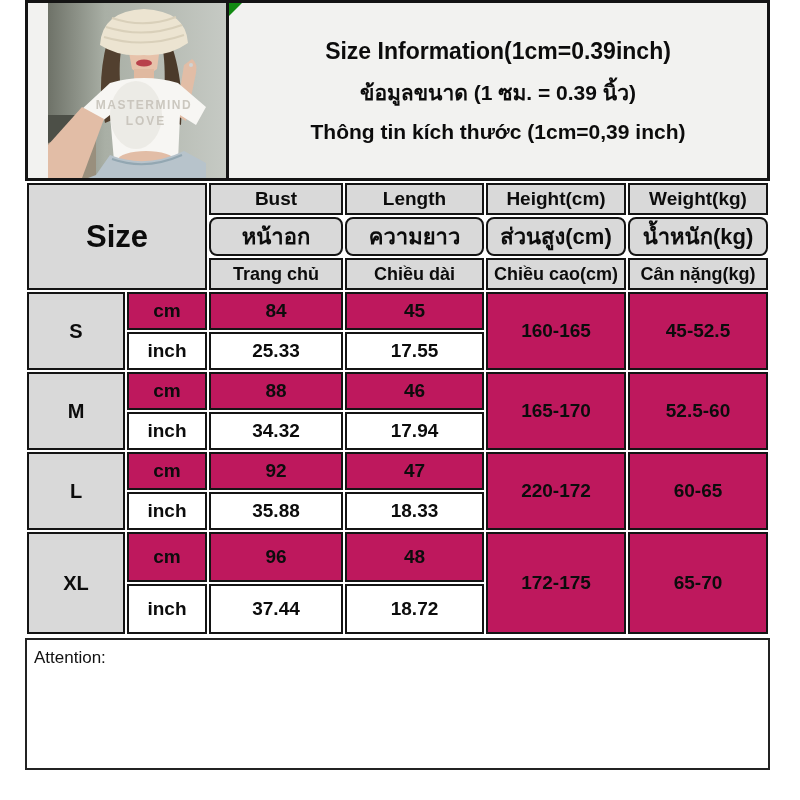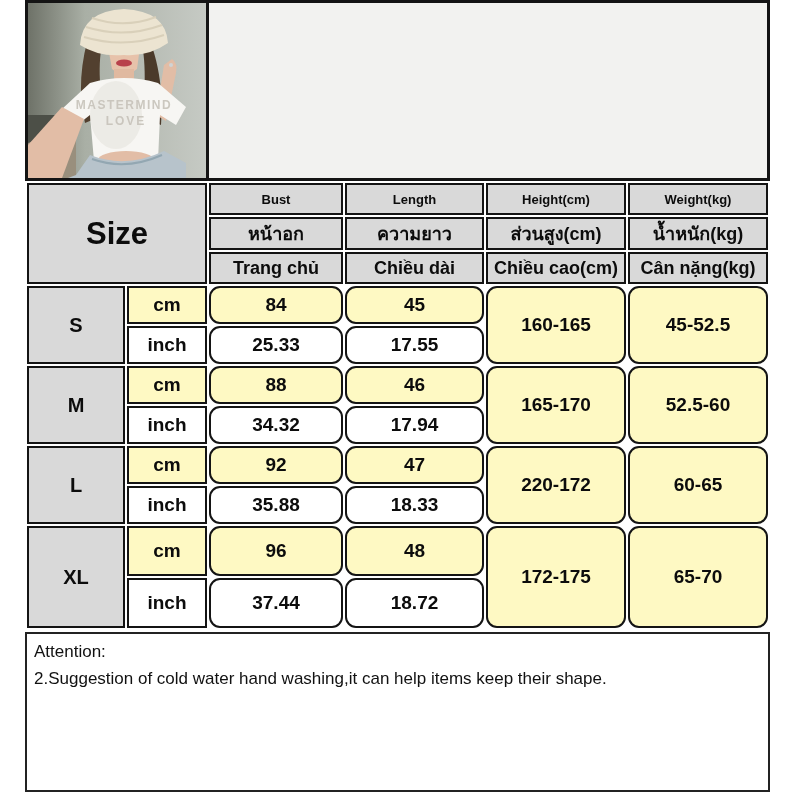--- a/index.html
+++ b/index.html
@@ -3,51 +3,51 @@
 <meta charset="utf-8">
 <style>
   html,body{margin:0;padding:0;background:#ffffff;}
   .canvas{position:relative;width:800px;height:800px;background:#ffffff;overflow:hidden;
           font-family:"Liberation Sans",sans-serif;color:#0c0c0c;}
   .content{position:absolute;left:25px;top:0;width:745px;}
 
   
   .top-section{display:flex;box-sizing:border-box;width:745px;height:181px;
                border:3px solid #141414;background:#f2f2f0;}
-  .photo{width:178px;flex:0 0 178px;border-right:3px solid #141414;position:relative;overflow:hidden;}
+  .photo{width:178px;flex:0 0 178px;border-right:3px solid #141414;position:relative;overflow:hidden;margin-left:20px;}
   .photo svg{display:block;}
   .title-area{flex:1;position:relative;display:flex;flex-direction:column;
               justify-content:center;align-items:center;gap:11px;background:#f2f2f0;}
   .green-corner{position:absolute;left:0;top:0;width:0;height:0;
                 border-top:13px solid #128a12;border-right:13px solid transparent;}
   .t1{font-weight:bold;font-size:23px;letter-spacing:0;}
   .t2{font-weight:bold;font-size:21px;}
   .t3{font-weight:bold;font-size:21px;}
 
   
   table.size-table{border-collapse:separate;border-spacing:2px;table-layout:fixed;
                    width:745px;margin:0;background:#ffffff;}
   .size-table td{border:2px solid #141414;box-sizing:border-box;text-align:center;
                  vertical-align:middle;padding:0;overflow:hidden;}
   .bg-dark{background:#d9d9d9;}
-  .bg-light{background:#fef9c3;}
+  .bg-light{background:#be185d;}
   .bg-white{background:#ffffff;}
   .hrow{height:32px;}
   .drow{height:38px;}
   .xlrow{height:50px;}
   .cell-size-big{font-size:31px;font-weight:bold;}
-  .cell-head{font-size:13px;font-weight:bold;}
-  .cell-head-th{font-size:18px;font-weight:bold;}
+  .cell-head{font-size:19px;font-weight:bold;}
+  .cell-head-th{font-size:22px;font-weight:bold;border-radius:8px;}
   .cell-head-vi{font-size:18px;font-weight:bold;}
   .cell-sizelabel{font-size:20px;font-weight:bold;}
   .cell-unit{font-size:19px;font-weight:bold;}
-  .cell-val{font-size:19px;font-weight:bold;border-radius:11px;}
+  .cell-val{font-size:19px;font-weight:bold;}
 
   
-  .attention{box-sizing:border-box;width:745px;height:160px;margin-top:2px;
+  .attention{box-sizing:border-box;width:745px;height:132px;margin-top:2px;
              border:2px solid #232323;background:#ffffff;padding:5px 6px 0 7px;
              font-size:17px;line-height:1.56;color:#111;}
   .attention div{white-space:pre-wrap;}
 </style>
 </head>
 <body>
 
 <div class="canvas">
   <div class="content">
 
@@ -84,20 +84,26 @@
           <ellipse cx="88" cy="112" rx="26" ry="34" fill="#e4e1da" opacity="0.55"></ellipse>
           <text x="96" y="106" text-anchor="middle" font-size="12" font-weight="bold" letter-spacing="1.5" fill="#c7c3ba" opacity="0.9">MASTERMIND</text>
           <text x="98" y="122" text-anchor="middle" font-size="12" font-weight="bold" letter-spacing="2" fill="#c7c3ba" opacity="0.9">LOVE</text>
 
           <ellipse cx="98" cy="157" rx="28" ry="9" fill="#e2bda6"></ellipse>
           <path d="M48,172 L62,152 Q98,166 136,148 L158,160 L158,175 L40,175 Z" fill="#b7c3cb"></path>
           <path d="M64,156 Q98,168 134,152" stroke="#93a7b2" stroke-width="2" fill="none"></path>
 
           <path d="M34,104 L56,116 L34,175 L0,175 L0,142 Z" fill="#e2bda6"></path>
         </svg>
+      </div>
+      <div class="title-area">
+        <div class="green-corner"></div>
+        <div class="t1">Size Information(1cm=0.39inch)</div>
+        <div class="t2">ข้อมูลขนาด (1 ซม. = 0.39 นิ้ว)</div>
+        <div class="t3">Thông tin kích thước (1cm=0,39 inch)</div>
       </div>
     </div>
 
     <table class="size-table">
       <colgroup>
         <col style="width:98px">
           <col style="width:80px">
           <col style="width:134px">
         <col style="width:139px">
           <col style="width:140px">
@@ -177,17 +183,16 @@
         <tr class="xlrow">
           <td class="bg-white cell-unit">inch</td>
           <td class="bg-white cell-val">37.44</td>
           <td class="bg-white cell-val">18.72</td>
         </tr>
       </tbody>
     </table>
 
     <div class="attention">
       <div>Attention:</div>
-      <div>2.Suggestion of cold water hand washing,it can help items keep their shape.</div>
     </div>
 
   </div>
 </div>
 
 </body></html>

